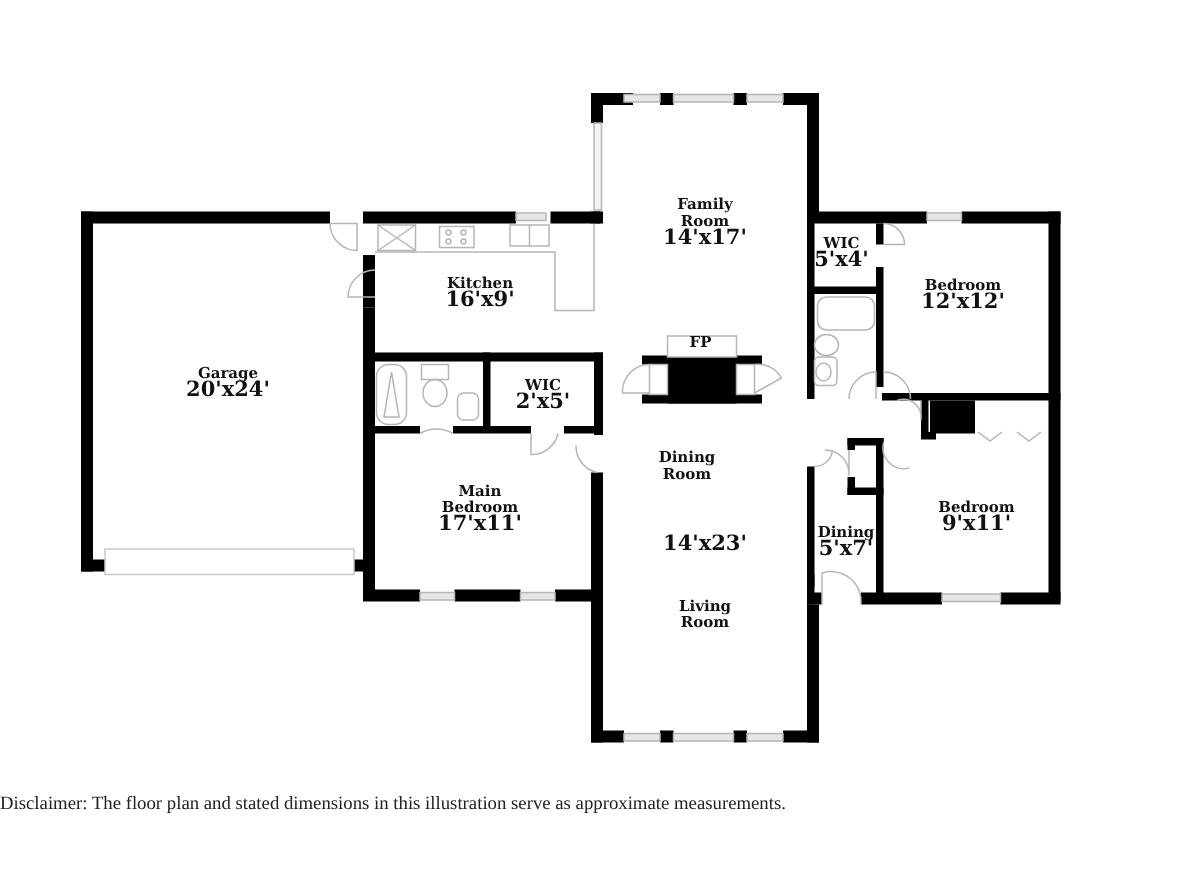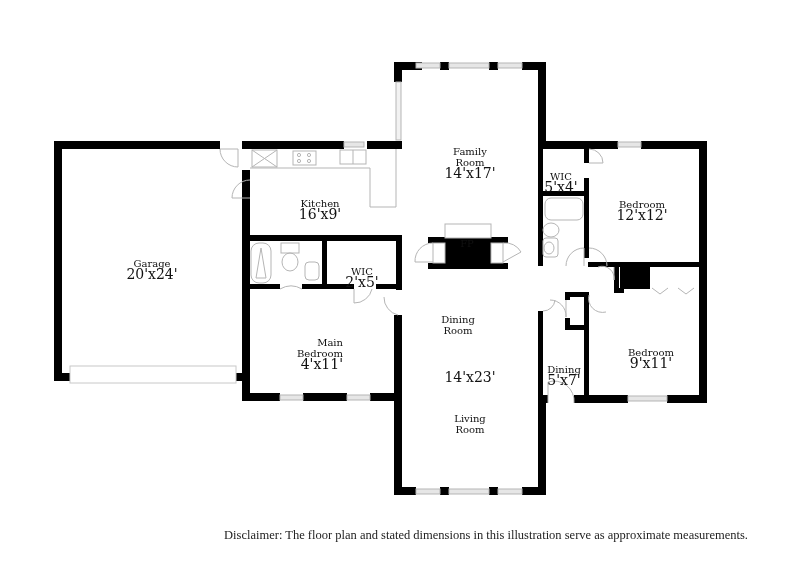--- a/index.html
+++ b/index.html
@@ -1,21 +1,21 @@
 <!DOCTYPE html>
 <html><head>
 <meta charset="utf-8">
 <style>
   html, body { margin:0; padding:0; background:#ffffff; }
   body { width:800px; height:582px; position:relative; overflow:hidden; font-family:"DejaVu Serif", serif; }
   #plan { position:absolute; left:0; top:0; width:800px; height:520px; }
-  .lbl { position:absolute; text-align:center; font-family:"DejaVu Serif", serif; font-weight:normal; font-size:10px; line-height:11px; color:#111; transform:translate(-50%,-50%); white-space:nowrap;margin-top:14px; }
+  .lbl { position:absolute; text-align:center; font-family:"DejaVu Serif", serif; font-weight:bold; font-size:10px; line-height:11px; color:#111; transform:translate(-50%,-50%); white-space:nowrap; }
   .lbl span { display:block; }
   .lbl .dim { font-size:14px; }
-  #disclaimer { position:absolute; left:0; width:716px; top:527px; text-align:right; font-family:"Liberation Serif", serif; font-size:12.5px; line-height:16px; color:#222;padding-left:32px; }
+  #disclaimer { position:absolute; left:0; width:716px; top:527px; text-align:left; font-family:"Liberation Serif", serif; font-size:12.5px; line-height:16px; color:#222; }
   #disclaimer span { display:block; }
 </style>
 </head>
 <body>
 
 <svg id="plan" viewBox="0 0 800 520" xmlns="http://www.w3.org/2000/svg">
   <g fill="#000">
 
     <rect x="394" y="62" width="28" height="8"></rect>
     <rect x="440" y="62" width="9" height="8"></rect>
@@ -156,24 +156,24 @@
   <span class="dim">16'x9'</span>
 </div>
 <div class="lbl" style="left:152px;top:255px;">
   <span>Garage</span>
   <span class="dim">20'x24'</span>
 </div>
 <div class="lbl" style="left:362px;top:263px;">
   <span>WIC</span>
   <span class="dim">2'x5'</span>
 </div>
-<div class="lbl" style="left:320px;top:339px;text-align:right;">
+<div class="lbl" style="left:320px;top:339px;">
   <span>Main</span>
   <span>Bedroom</span>
-  <span class="dim">4'x11'</span>
+  <span class="dim">17'x11'</span>
 </div>
 <div class="lbl" style="left:467px;top:229px;">
   <span>FP</span>
 </div>
 <div class="lbl" style="left:458px;top:311px;">
   <span>Dining</span>
   <span>Room</span>
 </div>
 <div class="lbl" style="left:470px;top:363px;">
   <span class="dim">14'x23'</span>

